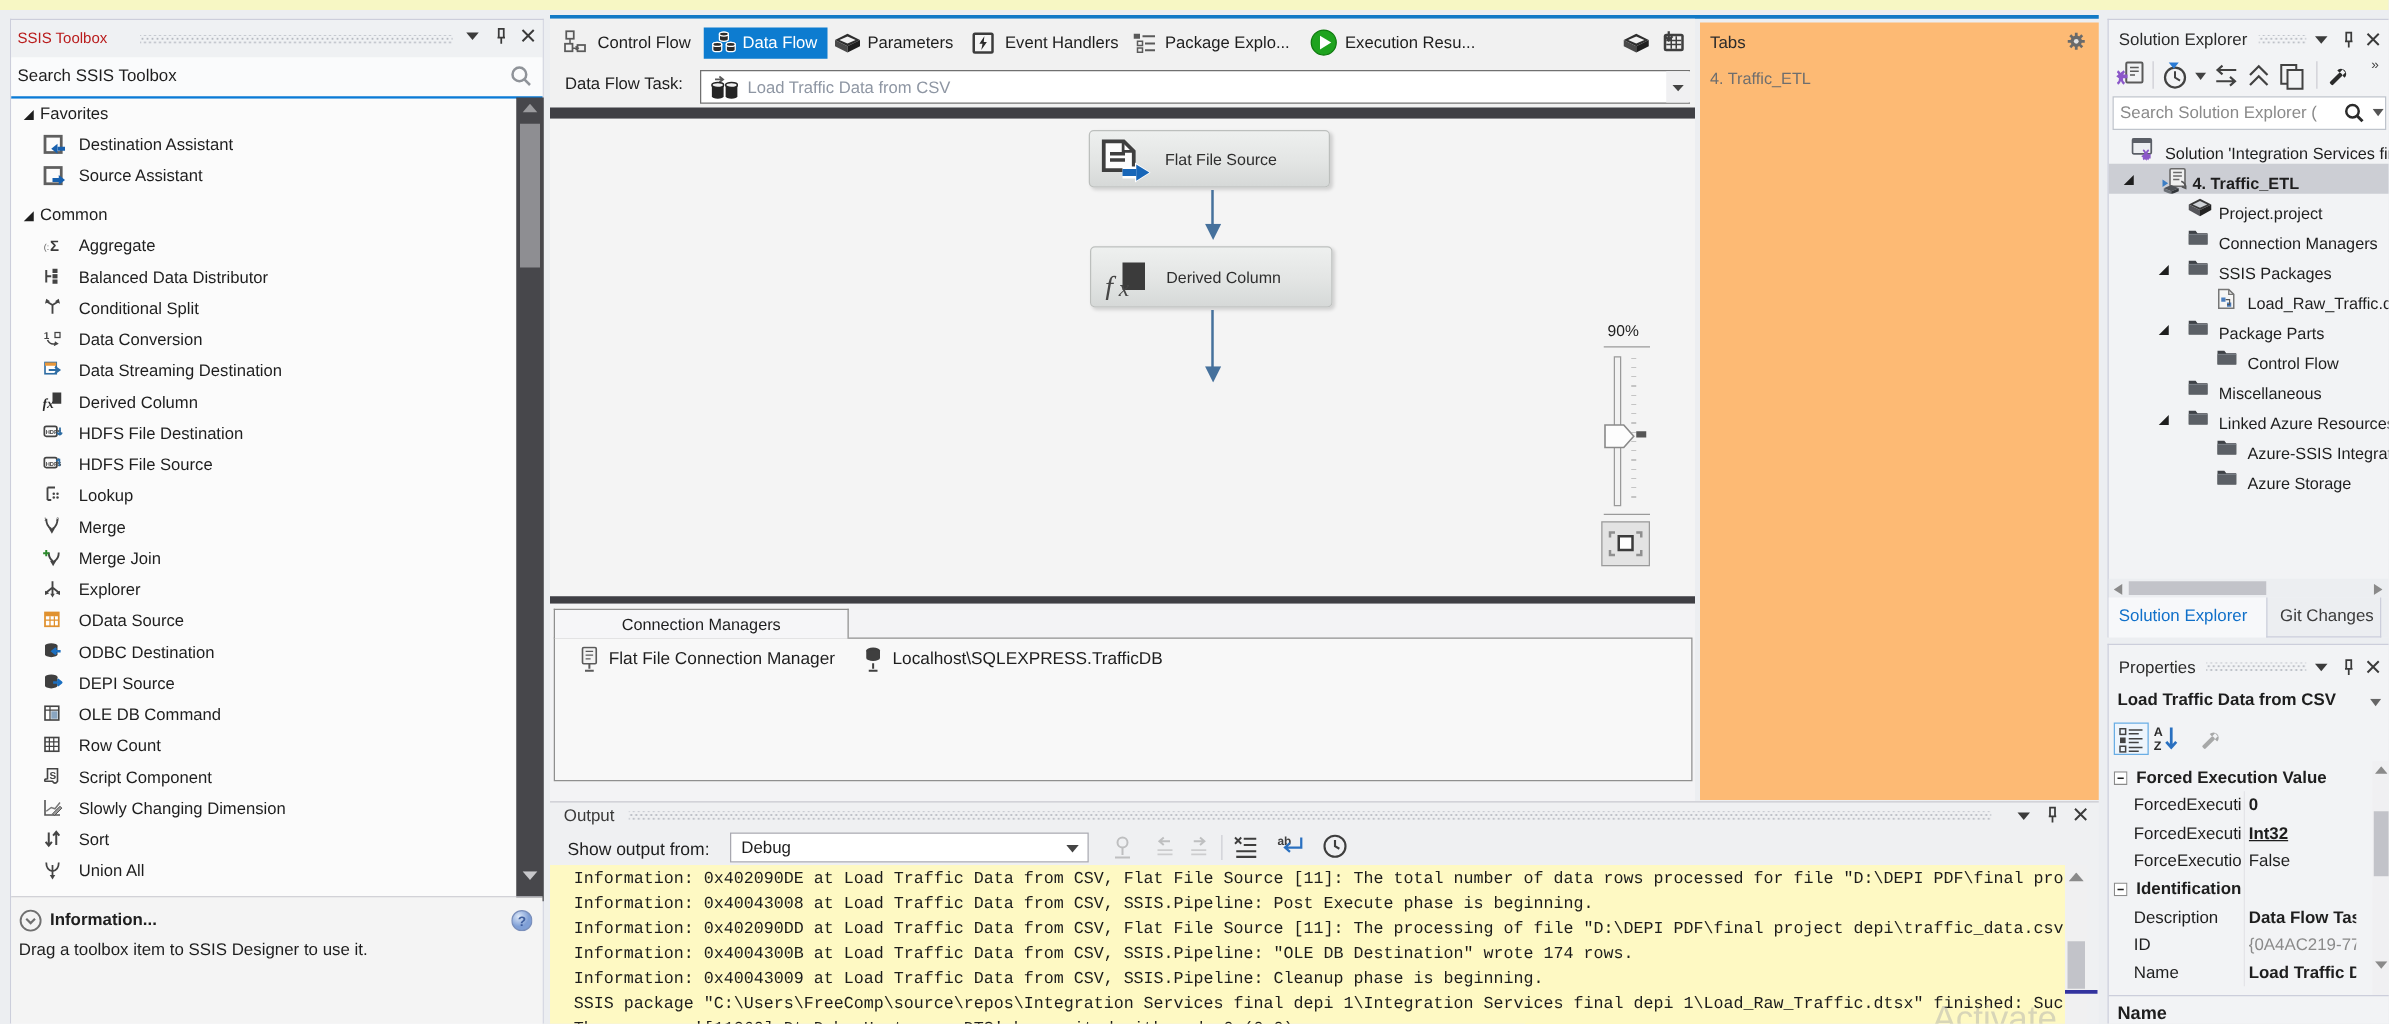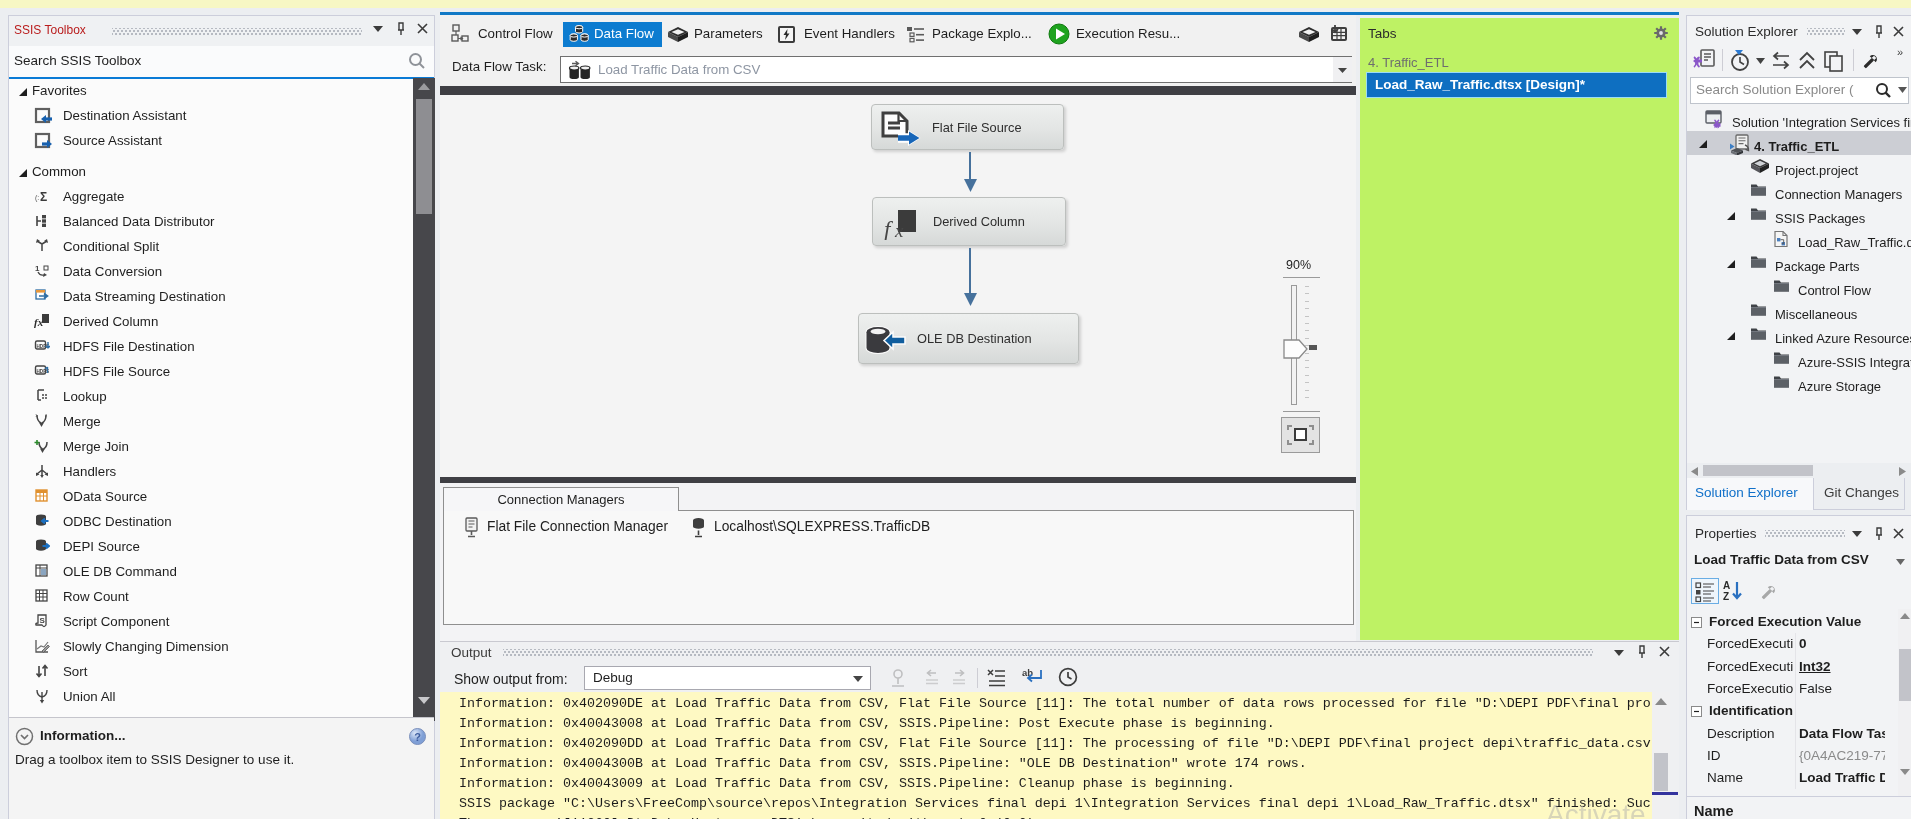--- a/index.html
+++ b/index.html
@@ -204,21 +204,21 @@
       </div>
 <div class="tb-row" style="top:379.5px">
         <span class="tb-icon">
           <svg width="16" height="16">
             <path d="M8 2 v5 M8 7 L3 11 M8 7 L13 11 M8 7 v6" stroke="#444" stroke-width="1.5" fill="none"></path>
             <polygon points="2,13 2,9.5 5.5,11.5" fill="#444"></polygon>
             <polygon points="14,13 14,9.5 10.5,11.5" fill="#444"></polygon>
             <polygon points="6.2,12 9.8,12 8,15" fill="#444"></polygon>
           </svg>
         </span>
-        <span class="tb-txt">Handlers</span>
+        <span class="tb-txt">Explorer</span>
       </div>
 <div class="tb-row" style="top:404.5px">
         <span class="tb-icon">
           <svg width="16" height="16">
             <rect x="2" y="2" width="11" height="11" fill="#fff" stroke="#e0912f" stroke-width="1.4"></rect>
             <rect x="2" y="2" width="11" height="3" fill="#e0912f"></rect>
             <path d="M2 8 h11 M6 5 v8 M9.5 5 v8" stroke="#e0912f" stroke-width="1"></path>
           </svg>
         </span>
         <span class="tb-txt">OData Source</span>
@@ -479,33 +479,20 @@
     <div class="ab" style="left:60px;top:16px;font-size:12.8px;color:#2e2e2e">Derived Column</div>
   </div>
 
   <div class="ab" style="left:529px;top:153px;width:2px;height:46px;background:#46719c"></div>
   <div class="ab" style="left:524px;top:198px">
       <svg width="13" height="13">
         <polygon points="0,0 13,0 6.5,13" fill="#46719c"></polygon>
       </svg>
     </div>
 
-  <div class="ab" style="left:418px;top:218px;width:221px;height:51px;border-radius:4px;border:1px solid #bcbfbd;background:linear-gradient(180deg,#eef0ef 0%,#e3e5e4 55%,#d6d9d8 100%);box-shadow:2px 2px 3px rgba(0,0,0,0.15);box-sizing:border-box">
-    <div class="ab" style="left:6px;top:11px">
-        <svg width="42" height="31">
-          <path d="M1.5 7 v16 a11.5 5 0 0 0 23 0 v-16" fill="#3a3a3e" stroke="#fbfbfb" stroke-width="2"></path>
-          <ellipse cx="13" cy="7" rx="11.5" ry="5" fill="#3a3a3e" stroke="#fbfbfb" stroke-width="2"></ellipse>
-          <path d="M1.5 7 v16 a11.5 5 0 0 0 23 0 v-16" fill="#3a3a3e"></path>
-          <ellipse cx="13" cy="7" rx="11.5" ry="5" fill="#3a3a3e"></ellipse>
-          <ellipse cx="13" cy="6.5" rx="7.5" ry="2.8" fill="#f2f2f2"></ellipse>
-          <polygon points="19,15.5 28,7 28,12 40,12 40,19 28,19 28,24" fill="#115e9e" stroke="#fbfbfb" stroke-width="1.6"></polygon>
-        </svg>
-      </div>
-    <div class="ab" style="left:58px;top:17px;font-size:12.8px;color:#2e2e2e">OLE DB Destination</div>
-  </div>
 
   <div class="ab" style="left:846px;top:163px;width:34px;height:16px;font-size:12.5px;color:#1e1e1e">90%</div>
   <div class="ab" style="left:843px;top:182px;width:37px;height:1px;background:#9a9a9a"></div>
   <div class="ab" style="left:851px;top:190px;width:6px;height:120px;background:#f2f2f2;border:1px solid #9a9a9a;box-sizing:border-box"></div>
   <div class="ab" style="left:865px;top:191px;width:4px;height:118px;background-image:repeating-linear-gradient(180deg,#c4c4c4 0 1px,transparent 1px 7.4px)"></div>
   <div class="ab" style="left:843px;top:243px">
       <svg width="26" height="22">
         <polygon points="1,2 16,2 24,11 16,20 1,20" fill="#fdfdfd" stroke="#8a8a8a" stroke-width="1.3"></polygon>
       </svg>
     </div>
@@ -537,37 +524,34 @@
           <ellipse cx="7.5" cy="3.4" rx="5.5" ry="2.4" fill="#3f3f3f"></ellipse>
           <path d="M2 3.4 v6 a5.5 2.4 0 0 0 11 0 v-6" fill="#3f3f3f"></path>
           <path d="M7.5 13.5 v4.5 M4 19.5 h7" stroke="#3f3f3f" stroke-width="1.6"></path>
         </svg>
       </div>
     <div class="ab" style="left:270px;top:8px;font-size:13.8px">Localhost\SQLEXPRESS.TrafficDB</div>
   </div>
   <div class="ab" style="left:3px;top:4px;width:236px;height:24px;background:#f6f6f8;border:1px solid #8f8f8f;border-bottom:none;box-sizing:border-box;text-align:center;line-height:23px;font-size:13px">Connection Managers</div>
 </div>
 
-<div class="ab" style="left:1360px;top:18px;width:319px;height:622px;background:#bef264">
+<div class="ab" style="left:1360px;top:18px;width:319px;height:622px;background:#fdba74">
   <div class="ab" style="left:8px;top:8px;font-size:13.5px;color:#2b2b2b">Tabs</div>
   <div class="ab" style="left:293px;top:7px">
       <svg width="16" height="16">
         <g fill="#6a6a6a">
           <circle cx="8" cy="8" r="4.6"></circle>
           <circle cx="8" cy="8" r="1.9" fill="#e2e3e5"></circle>
           <g stroke="#6a6a6a" stroke-width="2.2">
             <path d="M8 1.2 v3 M8 11.8 v3 M1.2 8 h3 M11.8 8 h3 M3.2 3.2 l2.1 2.1 M10.7 10.7 l2.1 2.1 M12.8 3.2 l-2.1 2.1 M5.3 10.7 l-2.1 2.1"></path>
           </g>
         </g>
       </svg>
     </div>
   <div class="ab" style="left:8px;top:37px;font-size:13px;color:#6e6e6e">4. Traffic_ETL</div>
-  <div class="ab" style="left:6px;top:54px;width:301px;height:26px;background:#0e6fc1;border:1px solid #9adcf5;box-sizing:border-box">
-    <div class="ab bold" style="left:8px;top:4px;font-size:13.5px;color:#fff">Load_Raw_Traffic.dtsx [Design]*</div>
-  </div>
 </div>
 
 <div class="ab" style="left:440px;top:641px;width:1239px;height:178px;background:#eff0f2;border-top:1px solid #c9c9d0;box-sizing:border-box">
   <div class="ab" style="left:11px;top:3px;font-size:13.5px;color:#3b3b3b">Output</div>
   <div class="ab dots" style="left:63px;top:7px;width:1090px"></div>
   <div class="ab" style="left:1173px;top:7px">
       <svg width="12" height="8">
         <polygon points="1,1 11,1 6,7" fill="#3b3b3b"></polygon>
       </svg>
     </div>

